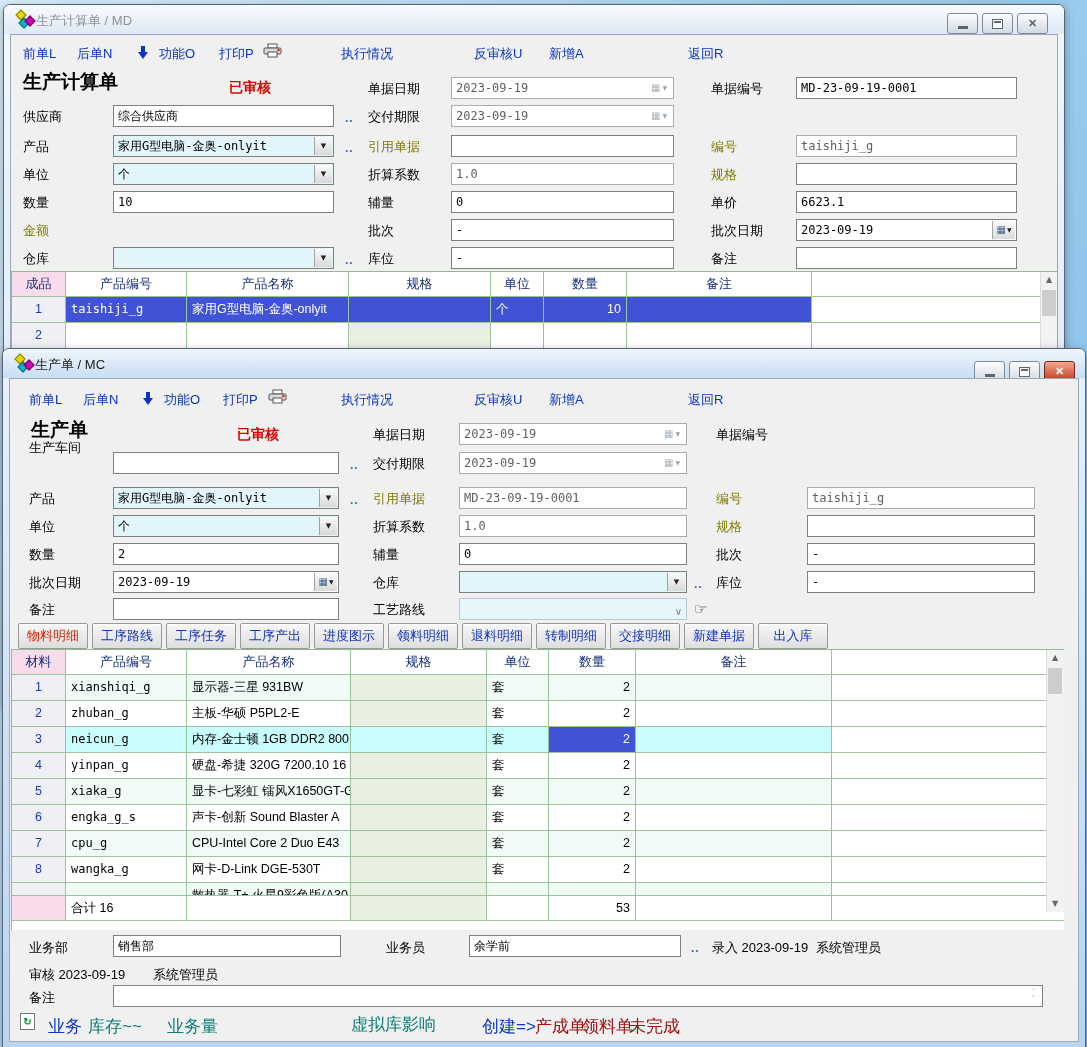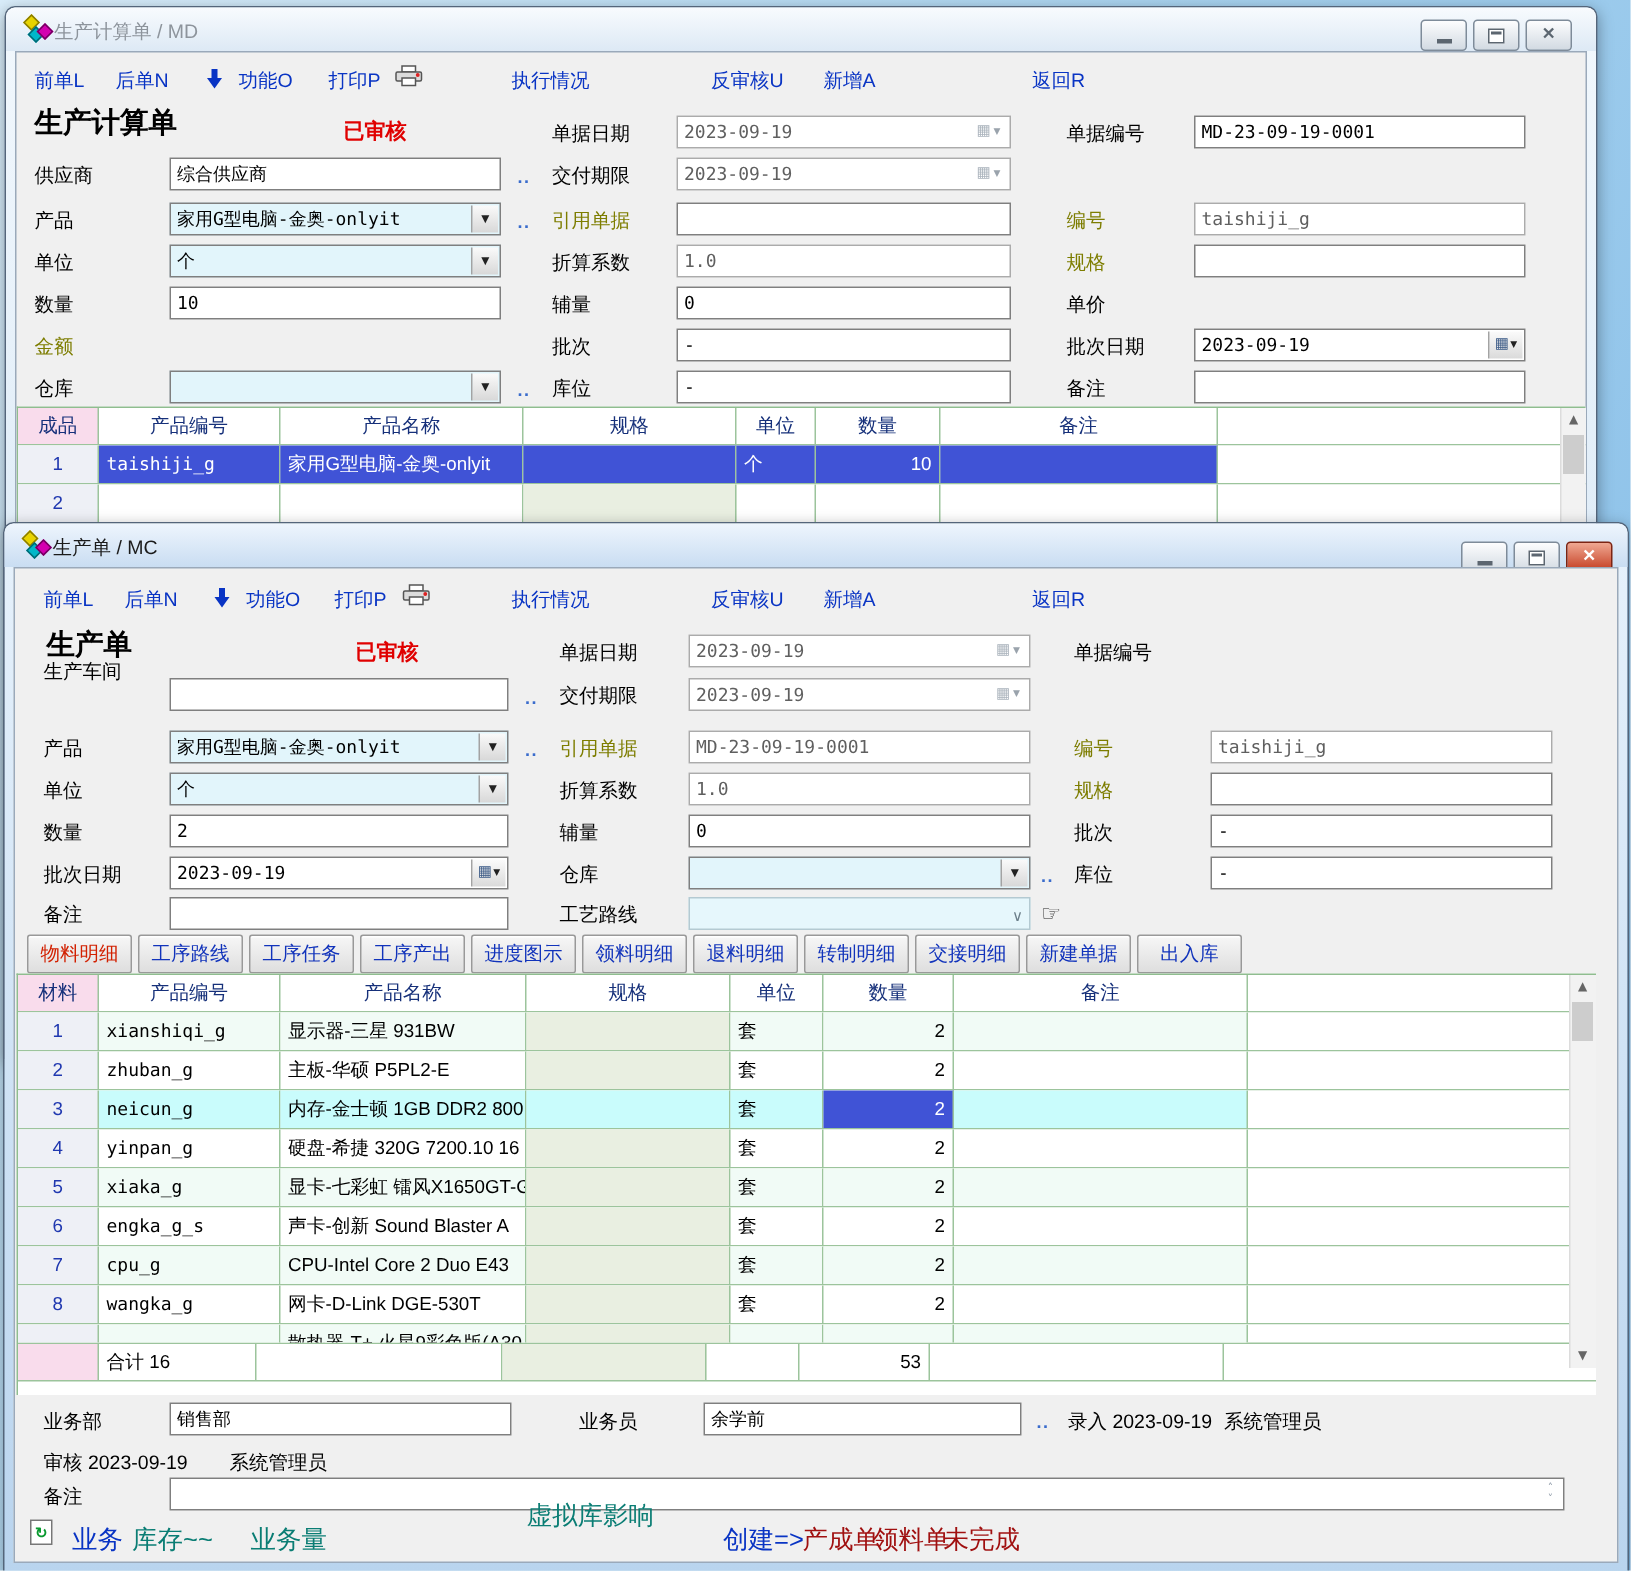--- a/index.html
+++ b/index.html
@@ -195,20 +195,21 @@
     <span class="lbl" style="left:357px;top:215px">库位</span>
     <div class="fld" style="left:440px;top:212px;width:223px">-</div>
 
     <span class="lbl" style="left:700px;top:45px">单据编号</span>
     <div class="fld" style="left:785px;top:42px;width:221px">MD-23-09-19-0001</div>
     <span class="lbl olv" style="left:700px;top:103px">编号</span>
     <div class="fld ro" style="left:785px;top:100px;width:221px">taishiji_g</div>
     <span class="lbl olv" style="left:700px;top:131px">规格</span>
     <div class="fld" style="left:785px;top:128px;width:221px"></div>
     <span class="lbl" style="left:700px;top:159px">单价</span>
+    <div class="fld" style="left:785px;top:156px;width:221px">6623.1</div>
     <span class="lbl" style="left:700px;top:187px">批次日期</span>
     <div class="fld" style="left:785px;top:184px;width:221px">
         <span class="val">2023-09-19</span>
         <span class="calbtn">
           <span class="cg">▦</span>
           <span class="ca">▼</span>
         </span>
       </div>
     <span class="lbl" style="left:700px;top:215px">备注</span>
     <div class="fld" style="left:785px;top:212px;width:221px"></div>
@@ -468,21 +469,21 @@
         <div class="gc mono oddbg" style="width:121px;height:13px"></div>
         <div class="gc oddbg" style="width:164px;height:13px">散热器-T+ 火星9彩色版(A30</div>
         <div class="gc specbg" style="width:136px;height:13px"></div>
         <div class="gc oddbg" style="width:62px;height:13px"></div>
         <div class="gc oddbg" style="width:87px;height:13px"></div>
         <div class="gc oddbg" style="width:196px;height:13px"></div>
       </div>
 
       <div class="grow totrow">
         <div class="gc corner" style="width:54px"></div>
-        <div class="gc" style="width:105px">合计 16</div>
+        <div class="gc" style="width:121px">合计 16</div>
         <div class="gc" style="width:164px"></div>
         <div class="gc specbg" style="width:136px"></div>
         <div class="gc" style="width:62px"></div>
         <div class="gc num" style="width:87px">53</div>
         <div class="gc" style="width:196px"></div>
       </div>
       <div class="sb" style="right:0;top:0;height:262px">
         <span class="ar" style="top:0">▲</span>
         <span class="th" style="top:18px"></span>
         <span class="ar" style="top:246px">▼</span>
@@ -508,19 +509,19 @@
           <span>˅</span>
         </span>
       </div>
 
     <span class="docref" style="left:10px;top:634px">
         <span>↻</span>
       </span>
     <span class="bbar blue" style="left:38px;top:636px">业务</span>
     <span class="bbar teal" style="left:78px;top:636px">库存~~</span>
     <span class="bbar teal" style="left:157px;top:636px">业务量</span>
-    <span class="bbar teal" style="left:341px;top:620px">虚拟库影响</span>
+    <span class="bbar teal" style="left:341px;top:634px">虚拟库影响</span>
     <span class="bbar blue" style="left:472px;top:636px">创建=&gt;</span>
     <span class="bbar dred" style="left:525px;top:636px">产成单</span>
     <span class="bbar dred" style="left:572px;top:636px">领料单</span>
     <span class="bbar dred" style="left:619px;top:636px">未完成</span>
   </div>
 </div>
 
 </body></html>

